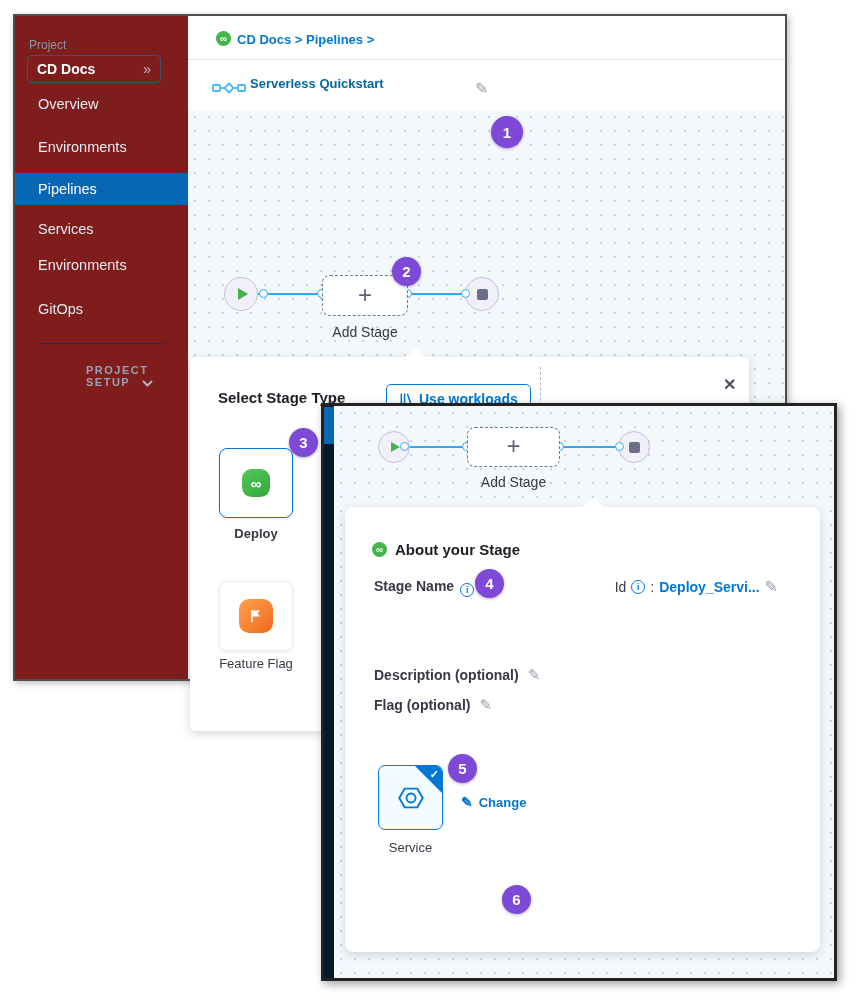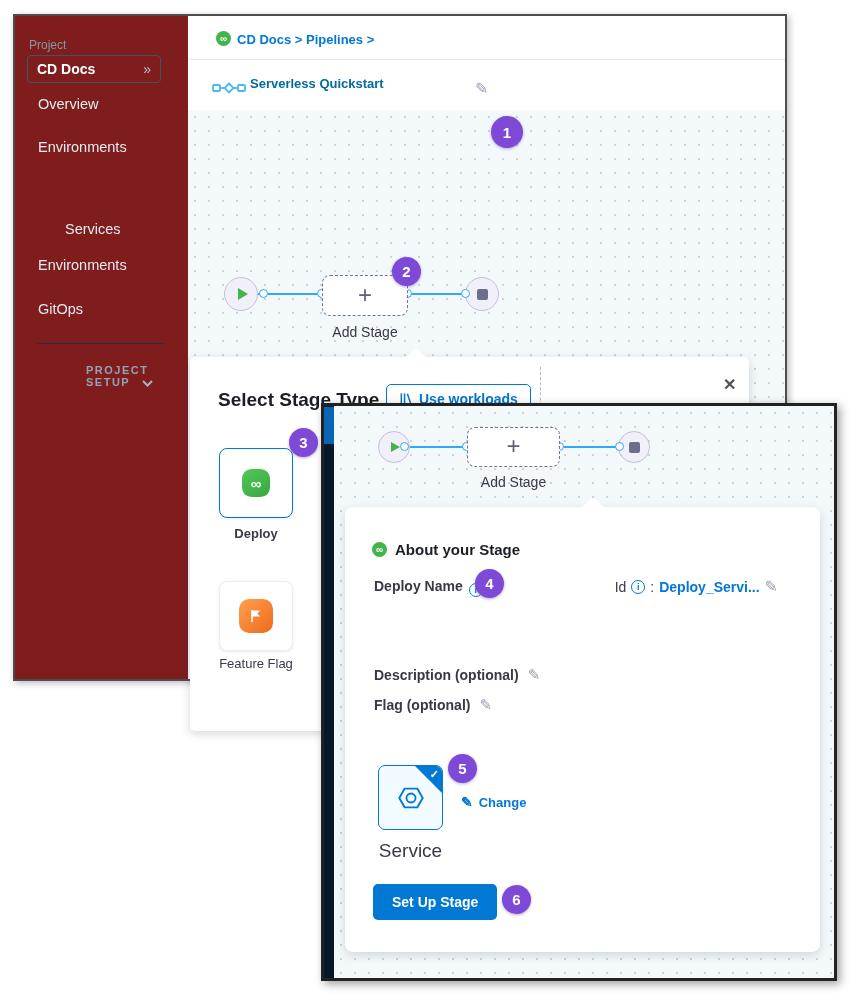--- a/index.html
+++ b/index.html
@@ -11,21 +11,21 @@
            border:2px solid #4e4e4e; background:#fff; box-shadow:2px 2px 7px rgba(0,0,0,.28); z-index:1; }
 
   
   .sidebar { position:absolute; left:0; top:0; width:173px; height:100%; background:#7f1d1d; }
   .proj-label { position:absolute; left:14px; top:22px; font-size:12px; color:#8795a5; }
   .proj-select { position:absolute; left:12px; top:39px; width:134px; height:28px; border:1px solid #42526a;
                  border-radius:4px; color:#fff; font-size:14px; font-weight:700; display:flex; align-items:center;
                  padding:0 9px; justify-content:space-between; cursor:pointer; }
   .proj-select .dbl { color:#b6c2cf; font-weight:400; font-size:14px; }
   .nav-item { position:absolute; left:23px; color:#e4eaf1; font-size:14.5px; cursor:pointer; }
-  .ni-0 { top:80px; } .ni-1 { top:123px; } .ni-3 { top:205px;margin-left:27px; } .ni-4 { top:241px; } .ni-5 { top:285px; }
+  .ni-0 { top:80px; } .ni-1 { top:123px; } .ni-3 { top:205px; } .ni-4 { top:241px; } .ni-5 { top:285px; }
   .nav-item.selected { left:0; top:157px; width:173px; height:32px; line-height:32px; padding-left:23px;
                        background:#0767b4; color:#fff; }
   .side-div { position:absolute; left:22px; top:327px; width:127px; height:1px; background:#20324a; }
   .proj-setup { position:absolute; left:23px; top:348px; font-size:11px; font-weight:700; letter-spacing:1.5px;
                 color:#94a3b3; cursor:pointer;padding-left:48px; }
   .proj-setup svg { margin-left:12px; vertical-align:-1px; }
 
   
   .s1main { position:absolute; left:173px; top:0; width:597px; height:100%; background:#fff; }
   .crumb-row { position:absolute; left:0; top:0; width:100%; height:44px; border-bottom:1px solid #e4e6ea; }
@@ -70,21 +70,21 @@
            box-shadow:0 1px 3px rgba(60,20,120,.35); z-index:30; }
   .badge-1 { left:303px; top:56px; width:32px; height:32px; }
   .badge-2 { left:204px; top:147px; }
 
   
   .stage-panel { position:absolute; left:2px; top:247px; width:559px; height:374px; background:#fff;
                  border-radius:5px; box-shadow:0 3px 10px rgba(60,75,90,.22); }
   .panel-caret { position:absolute; left:216px; top:-9px; width:0; height:0;
                  border-left:10px solid transparent; border-right:10px solid transparent;
                  border-bottom:9px solid #fff; }
-  .sp-title { position:absolute; left:28px; top:32px; font-size:19px; font-weight:700; color:#1b1e24; }
+  .sp-title { position:absolute; left:28px; top:32px; font-size:15px; font-weight:700; color:#1b1e24; }
   .tmpl-btn { position:absolute; left:196px; top:27px; height:29px; padding:0 12px; border:1.5px solid #0278d5;
               border-radius:5px; background:#fff; color:#0278d5; font-size:14px; font-weight:700;
               display:flex; align-items:center; gap:7px; cursor:pointer; }
   .tile { position:absolute; width:74px; height:70px; background:#fff; border:1px solid #eceef2; border-radius:8px;
           box-shadow:0 1px 3px rgba(60,75,90,.12); display:flex; align-items:center; justify-content:center;
           cursor:pointer; }
   .tile.sel { border:1px solid #0278d5; }
   .tile-1 { left:29px; top:91px; } .tile-2 { left:135px; top:91px; } .tile-3 { left:242px; top:91px; }
   .tile-ff { left:29px; top:224px; }
   .tile-label { position:absolute; width:74px; text-align:center; font-size:13px; color:#383946; line-height:1.1; }
@@ -143,41 +143,42 @@
   .svc-tile { position:absolute; left:33px; top:258px; width:65px; height:65px; background:#f2fbff;
               border:1.5px solid #0278d5; border-radius:7px; overflow:hidden;
               display:flex; align-items:center; justify-content:center; cursor:pointer; }
   .svc-corner { position:absolute; top:0; right:0; width:0; height:0;
                 border-top:27px solid #0278d5; border-left:27px solid transparent; }
   .svc-check { position:absolute; top:2px; right:3px; color:#fff; font-size:11px; font-weight:700; }
   .badge-5 { left:103px; top:247px; }
   .change-row { position:absolute; left:116px; top:287px; display:flex; align-items:center; gap:6px;
                 color:#0278d5; font-size:13px; font-weight:700; cursor:pointer; }
   .change-row .pencil { color:#0278d5; font-size:14px; }
-  .svc-label { position:absolute; left:33px; top:333px; width:65px; text-align:center; font-size:19px; color:#383946; }
+  .svc-label { position:absolute; left:33px; top:333px; width:65px; text-align:center; font-size:13px; color:#383946; }
   .setup-btn { position:absolute; left:28px; top:377px; height:36px; padding:0 19px; background:#0278d5;
                border:none; border-radius:5px; color:#fff; font-size:14px; font-weight:700; cursor:pointer;
                font-family:"Liberation Sans", sans-serif; }
   .badge-6 { left:157px; top:378px; }
 </style>
 </head>
 <body>
 
 <div class="page">
 
   <div class="shot1">
 
     <aside class="sidebar">
       <div class="proj-label">Project</div>
       <div class="proj-select">
         <span>CD Docs</span>
         <span class="dbl">»</span>
       </div>
       <div class="nav-item ni-0">Overview</div>
       <div class="nav-item ni-1">Environments</div>
+      <div class="nav-item selected">Pipelines</div>
       <div class="nav-item ni-3">Services</div>
       <div class="nav-item ni-4">Environments</div>
       <div class="nav-item ni-5">GitOps</div>
       <div class="side-div"></div>
       <div class="proj-setup">
         <span>PROJECT SETUP</span><svg width="11" height="7" viewBox="0 0 11 7">
             <polyline points="1,1 5.5,5.5 10,1" fill="none" stroke="#aab4c0" stroke-width="2"></polyline>
           </svg>
       </div>
     </aside>
@@ -298,21 +299,21 @@
 
       <div class="form-card">
         <div class="card-caret"></div>
 
         <div class="about-row">
           <span class="cd-dot">∞</span>
           <span class="about-title">About your Stage</span>
         </div>
 
         <div class="sn-row">
-          <span class="field-label">Deploy Name</span><span class="info-i">i</span>
+          <span class="field-label">Stage Name</span><span class="info-i">i</span>
         </div>
         <div class="badge badge-4">4</div>
 
         <div class="id-row">
           <span class="id-lab">Id</span>
             <span class="info-i" style="margin-left:0">i</span>
           <span class="id-colon">:</span>
           <span class="id-val">Deploy_Servi...</span>
           <span class="pencil">✎</span>
         </div>
@@ -333,18 +334,17 @@
           <span class="svc-corner"></span>
           <span class="svc-check">✓</span>
         </div>
         <div class="badge badge-5">5</div>
         <div class="change-row">
           <span class="pencil">✎</span>
           <span>Change</span>
         </div>
         <div class="svc-label">Service</div>
 
-        <button class="setup-btn">Set Up Stage</button>
         <div class="badge badge-6">6</div>
       </div>
     </div>
   </div>
 </div>
 
 </body></html>

